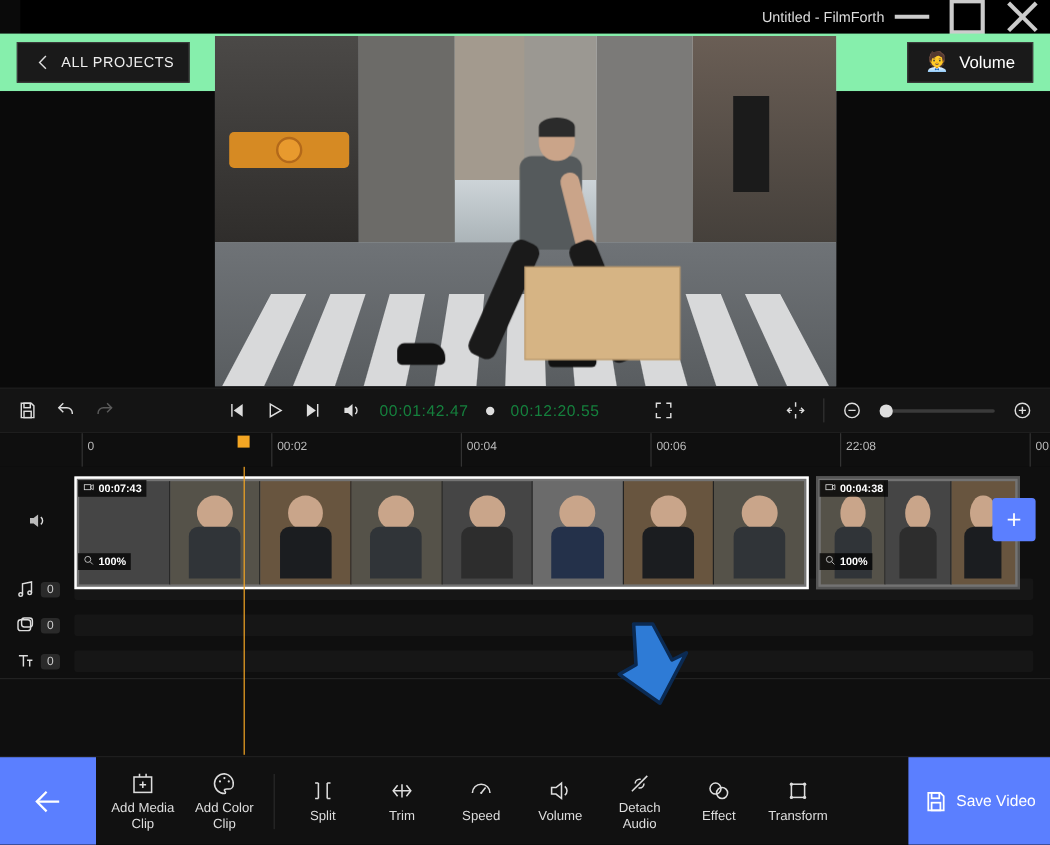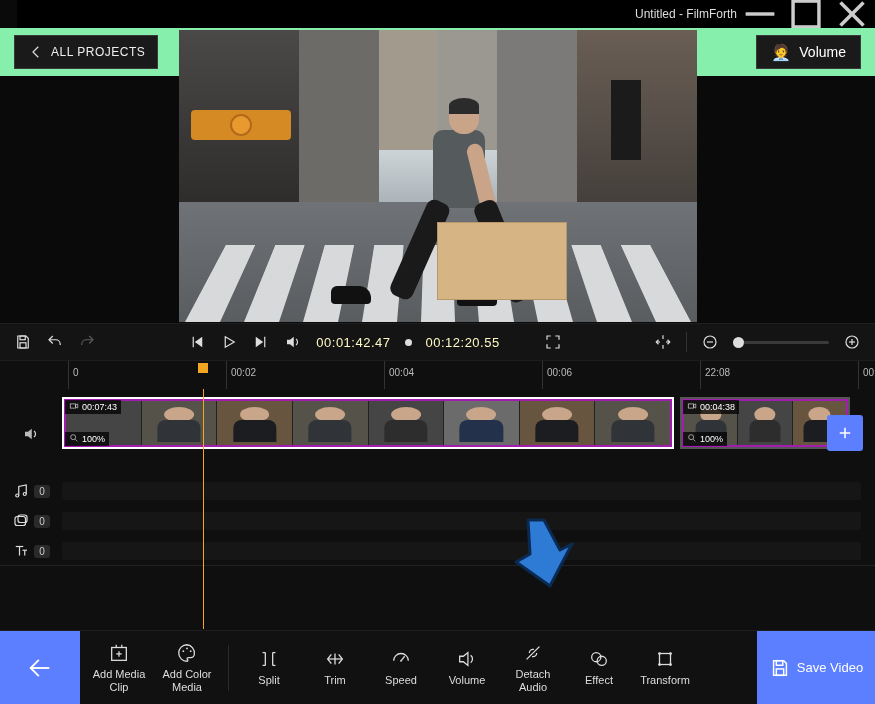--- a/index.html
+++ b/index.html
@@ -44,51 +44,51 @@
   .shoe2 { position:absolute; left:108px; top:188px; width:40px; height:18px; background:#111; border-radius:12px 6px 4px 4px; }
   .box { position:absolute; left:88px; top:122px; width:130px; height:78px; background:#d6b484; border:1px solid #b8986b; }
   
   .transport { height: 38px; background:#141414; border-top:1px solid #1e1e1e; border-bottom:1px solid #1e1e1e; display:flex; align-items:center; padding:0 14px; gap:16px; font-size:12px; color:#ddd; }
   .t-icons { display:flex; gap:14px; align-items:center; }
   .t-center { flex:1; display:flex; align-items:center; justify-content:center; gap:14px; }
   .t-right { display:flex; align-items:center; gap:14px; }
   .icon { width:18px; height:18px; display:inline-flex; align-items:center; justify-content:center; color:#ddd; }
   .icon svg { width:18px; height:18px; stroke:#ddd; fill:none; stroke-width:1.6; }
   .disabled { opacity:.35; }
-  .time { font-size:13px; letter-spacing:.5px; color:#fef9c3; }
+  .time { font-size:13px; letter-spacing:.5px; color:#15803d; }
   .dot { width:7px; height:7px; border-radius:50%; background:#ddd; }
   .zoom-track { width:96px; height:3px; background:#3a3a3a; position:relative; border-radius:2px; }
   .zoom-thumb { position:absolute; left:0; top:-4px; width:11px; height:11px; border-radius:50%; background:#ddd; }
   
   .ruler { height:28px; background:#0f0f0f; position:relative; font-size:10px; color:#bbb; }
   .ruler .tick { position:absolute; top:0; height:100%; border-left:1px solid #333; padding-left:4px; padding-top:6px; }
   .playhead-top { position:absolute; top:2px; width:10px; height:10px; background:#f4a623; left:203px; transform:translateX(-5px); }
   .playhead-line { position:absolute; top:0; left:203px; width:1px; height:240px; background:#f4a623; z-index:5; pointer-events:none; }
   
   .timeline { position:relative; background:#0f0f0f; padding:8px 14px 4px 14px; display:flex; flex-direction:column; gap:10px; }
   .track-row { display:flex; align-items:center; gap:14px; height:20px; }
   .track-row.video { height:74px; }
   .track-head { width:34px; display:flex; align-items:center; justify-content:center; color:#bbb; gap:4px; }
   .badge { font-size:10px; background:#2a2a2a; border-radius:3px; padding:1px 5px; color:#ccc; }
   .track-lane { flex:1; height:18px; background:#161616; border-radius:2px; }
   .video-lane { flex:1; height:74px; position:relative; display:flex; gap:6px; }
-  .clip { position:relative; height:52px; border:2px solid #fff; background:#a21caf; overflow:hidden; }
+  .clip { position:relative; height:94px; border:2px solid #fff; background:#737373; overflow:hidden;font-weight:bold; }
   .clip.sel { border-color:#fff; }
   .clip.un { border-color:#555; }
   .clip1 { width:612px; }
   .clip2 { width:170px; }
   .clip-thumbs { position:absolute; inset:2px; display:flex; }
   .thumb { flex:1; background:#3a3a3a; border-right:1px solid #222; position:relative; overflow:hidden; }
   .thumb:last-child { border-right:none; }
   .thead { position:absolute; left:50%; top:14%; width:40%; height:34%; background:#c9a58a; border-radius:50%; transform:translateX(-50%); }
   .tbody { position:absolute; left:50%; top:44%; width:58%; height:50%; background:#2a2d33; transform:translateX(-50%); border-radius:8px 8px 0 0; }
   .t-a .tbody{background:#303438;} .t-b .tbody{background:#1b1d20;} .t-c .tbody{background:#24314a;} .t-d .tbody{background:#2d2d2d;}
   .t-a{background:#555249;} .t-b{background:#68553f;} .t-c{background:#6b6b6b;} .t-d{background:#454545;}
   .clip-label { position:absolute; top:1px; left:1px; background:rgba(0,0,0,.75); font-size:9px; padding:1px 4px; display:flex; align-items:center; gap:3px; z-index:2; }
-  .clip-zoom { position:absolute; bottom:1px; left:1px; background:rgba(0,0,0,.75); font-size:9px; padding:1px 4px; display:flex; align-items:center; gap:3px; z-index:2; }
+  .clip-zoom { position:absolute; bottom:14px; left:1px; background:rgba(0,0,0,.75); font-size:9px; padding:1px 4px; display:flex; align-items:center; gap:3px; z-index:2; }
   .tiny-icon svg { width:10px; height:10px; stroke:#ddd; fill:none; stroke-width:1.6; }
   .add-btn { position:absolute; right:-2px; top:18px; width:36px; height:36px; background:#5b7fff; display:flex; align-items:center; justify-content:center; border-radius:3px; z-index:6; }
   .add-btn svg { width:18px; height:18px; stroke:#fff; stroke-width:2; }
   
   .annot-arrow { position:absolute; left:510px; top:125px; z-index:7; pointer-events:none; }
   
   .bottombar { height:74px; background:#111; display:flex; align-items:stretch; border-top:1px solid #1e1e1e; }
   .back-btn { width:80px; background:#5b7fff; display:flex; align-items:center; justify-content:center; }
   .back-btn svg { width:28px; height:28px; stroke:#fff; fill:none; stroke-width:1.6; }
   .tools { flex:1; display:flex; align-items:center; justify-content:flex-start; gap:2px; padding-left:6px; }
@@ -456,21 +456,21 @@
       </div>
       <div class="tool wider">
         <span class="ti">
             <svg viewBox="0 0 24 24">
               <path d="M12 3a9 9 0 1 0 0 18c1 0 1-1 1-1 0-1-1-1-1-2s1-1 2-1h2a4 4 0 0 0 4-4 9 9 0 0 0-8-10z"></path>
               <circle cx="8" cy="10" r="1" fill="#ddd" stroke="none"></circle>
               <circle cx="12" cy="7" r="1" fill="#ddd" stroke="none"></circle>
               <circle cx="16" cy="10" r="1" fill="#ddd" stroke="none"></circle>
             </svg>
           </span>
-        <span>Add Color Media</span>
+        <span>Add Color Clip</span>
       </div>
       <div class="divider"></div>
       <div class="tool">
         <span class="ti">
             <svg viewBox="0 0 24 24">
               <line x1="8" y1="5" x2="8" y2="19"></line>
               <line x1="16" y1="5" x2="16" y2="19"></line>
               <line x1="5" y1="5" x2="8" y2="5"></line>
               <line x1="5" y1="19" x2="8" y2="19"></line>
               <line x1="16" y1="5" x2="19" y2="5"></line>

